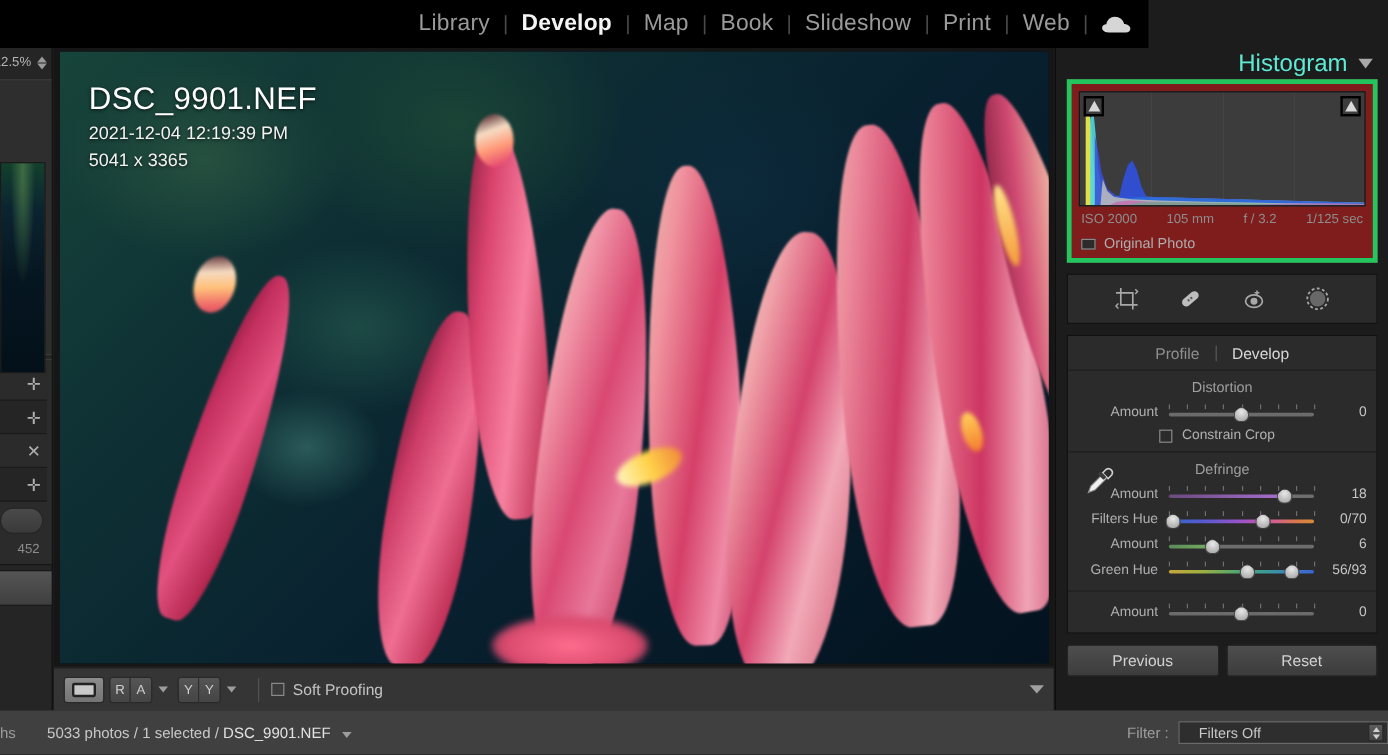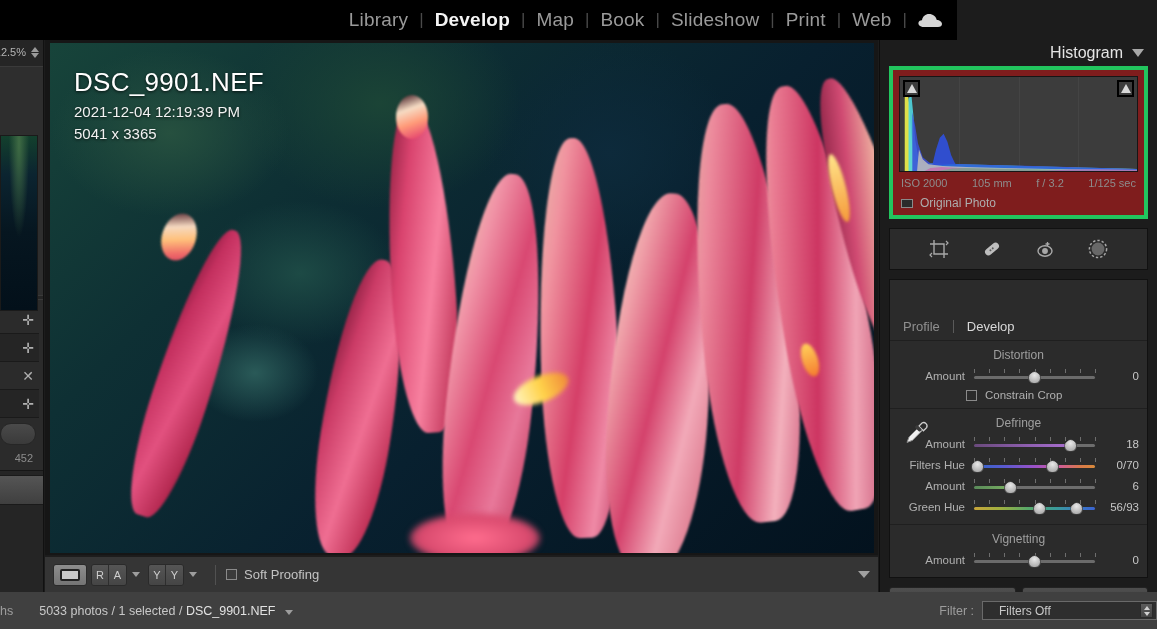--- a/index.html
+++ b/index.html
@@ -131,21 +131,21 @@
 
   
   .rightpanel {
     position: absolute; left: 879px; top: 40px; width: 278px; height: 552px;
     background: #1c1c1c; border-left: 1px solid #0d0d0d;
   }
   .rp-header {
     height: 26px; display: flex; align-items: center; justify-content: flex-end;
     padding-right: 13px; gap: 9px;
   }
-  .rp-title { color: #e5e5e5; font-size: 16px; }
+  .rp-title { color: #5eead4; font-size: 20px; }
   .tri-dn { width: 0; height: 0; border-left: 6px solid transparent; border-right: 6px solid transparent;
     border-top: 8px solid #a8a8a8; cursor: pointer; }
 
   .hist-box {
     margin: 0 9px; background: #7f1d1d; border: 4px solid #22c55e; padding: 6px 6px 4px 6px;
   }
   .hist-canvas {
     position: relative; height: 96px; background: #3c3c3c; border: 1px solid #161616;
     overflow: hidden;
   }
@@ -166,23 +166,22 @@
   .orig-label { color: #adadad; font-size: 12px; }
 
   .toolstrip {
     margin: 9px 9px 0 9px; height: 42px; background: #2b2b2b; border: 1px solid #111;
     display: flex; align-items: center; justify-content: center; gap: 27px;
   }
   .tool-icon { width: 26px; height: 26px; display: flex; align-items: center; justify-content: center; cursor: pointer; }
 
   .module-panel { margin: 9px 9px 0 9px; background: #2b2b2b; border: 1px solid #111; }
   .tab-row {
-    height: 29px; display: flex; align-items: center; gap: 0;
+    height: 29px; display: flex; align-items: center; justify-content: center; gap: 0;
     border-bottom: 1px solid #1f1f1f;
-    margin-top: 32px;
   }
   .tab { color: #8f8f8f; font-size: 13px; padding: 0 13px; cursor: pointer; }
   .tab.active { color: #d8d8d8; }
   .tab-sep { width: 1px; height: 13px; background: #5a5a5a; }
 
   .section { padding: 6px 0 7px 0; border-bottom: 1px solid #1f1f1f; position: relative; }
   .section:last-child { border-bottom: none; }
   .sec-title { color: #9f9f9f; font-size: 12px; text-align: center; padding: 1px 0 3px 0; }
   .slider-row { display: flex; align-items: center; height: 21px; padding: 0 8px; }
   .sl-label { color: #b0b0b0; font-size: 11.5px; width: 76px; text-align: right; padding-right: 9px; }
@@ -572,21 +571,20 @@
             </div>
             <div class="sl-track" style="background:linear-gradient(90deg,#c8a53a 0%,#9fb040 22%,#56a86a 45%,#3a9a9a 68%,#3a78c8 88%,#3a63d0 100%)"></div>
             <div class="sl-knob" style="left:54%"></div>
             <div class="sl-knob" style="left:85%"></div>
           </div>
           <div class="sl-value">56/93</div>
         </div>
       </div>
 
       <div class="section">
-        <div class="sec-title">Vignetting</div>
         <div class="slider-row">
           <div class="sl-label">Amount</div>
           <div class="sl-track-wrap">
             <div class="sl-ticks">
               <i style="left:0%"></i>
                 <i style="left:12.5%"></i>
                 <i style="left:25%"></i>
                 <i style="left:37.5%"></i>
               <i style="left:50%"></i>
                 <i style="left:62.5%"></i>

